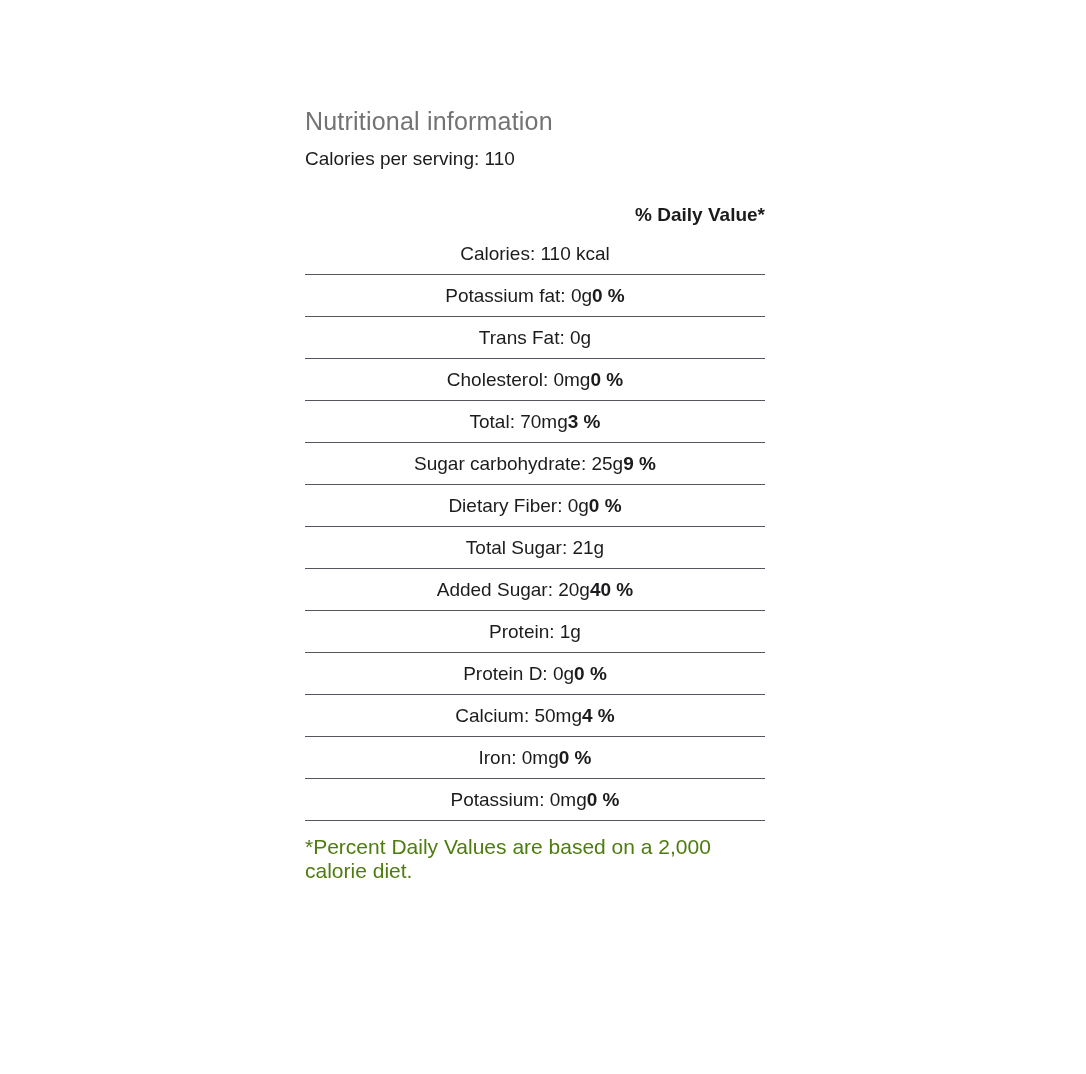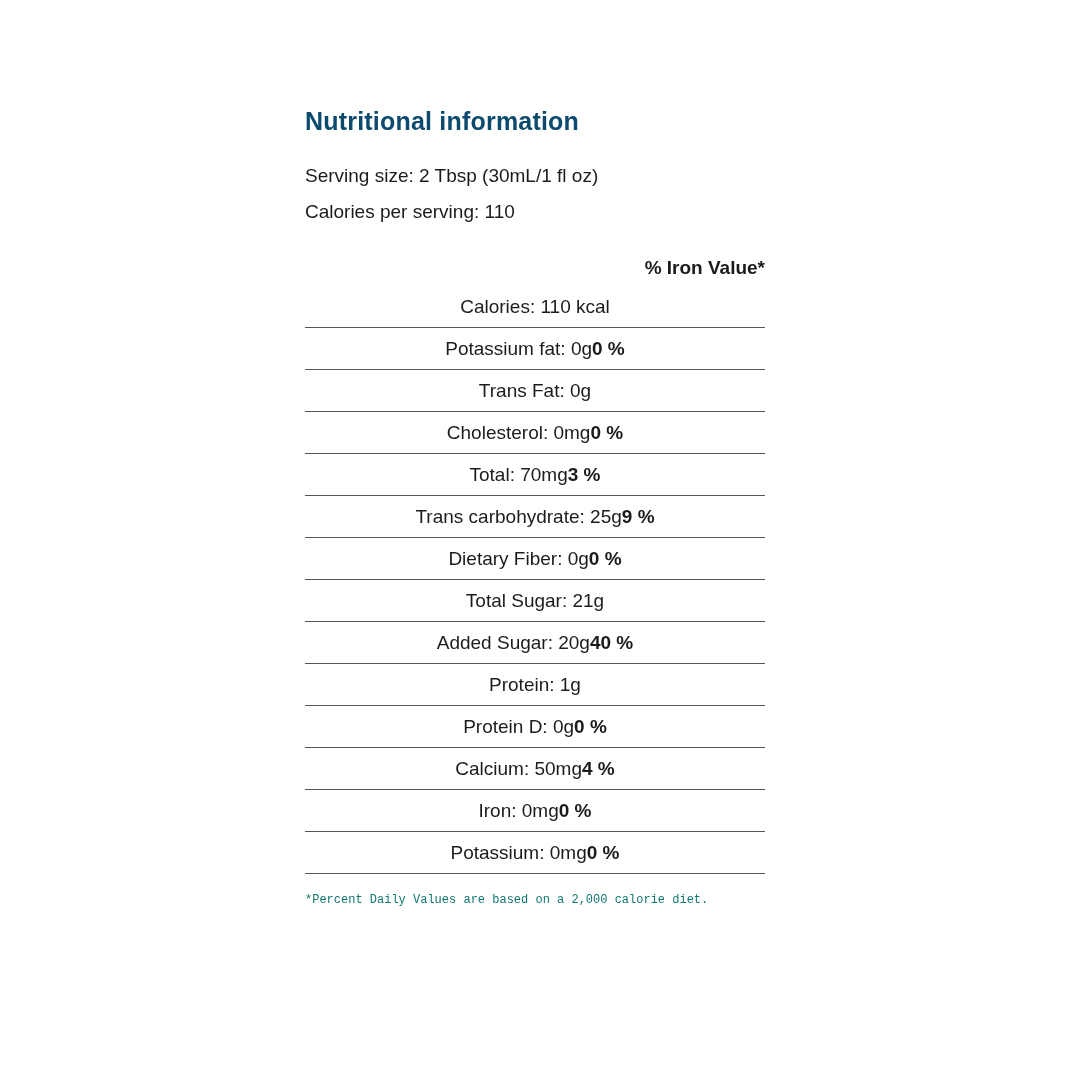--- a/index.html
+++ b/index.html
@@ -12,23 +12,23 @@
   }
   .panel {
     position: absolute;
     left: 305px;
     top: 106px;
     width: 460px;
   }
   h1.title {
     font-size: 25px;
     line-height: 30px;
-    font-weight: bold;
+    font-weight: normal;
     letter-spacing: 0.2px;
-    color: #0c4a6e;
+    color: #737373;
   }
   .serving {
     margin-top: 27px;
     font-size: 19px;
     line-height: 26px;
     font-weight: 400;
   }
   .calories {
     margin-top: 10px;
     font-size: 19px;
@@ -62,38 +62,36 @@
   }
   .row .dv {
     font-size: 19px;
     line-height: 23px;
     font-weight: bold;
     color: #1b1b1d;
     white-space: pre;
   }
   .footnote {
     margin-top: 14px;
-    font-size: 12px;
+    font-size: 21px;
     line-height: 24px;
     font-weight: 400;
-    color: #0f766e;
-    font-family: Liberation Mono, monospace;
+    color: #4d7c0f;
   }
 </style>
 </head>
 <body>
 
 <div class="panel">
   <h1 class="title">Nutritional information</h1>
 
-  <p class="serving">Serving size: 2 Tbsp (30mL/1 fl oz)</p>
 
   <p class="calories">Calories per serving: 110</p>
 
-  <div class="dv-header">% Iron Value*</div>
+  <div class="dv-header">% Daily Value*</div>
 
   <div class="table" id="rows">
       <div class="row">
         <span class="label">Calories: 110 kcal</span>
         <span class="dv"></span>
       </div>
       <div class="row">
         <span class="label">Potassium fat: 0g</span>
         <span class="dv">0 %</span>
       </div>
@@ -103,21 +101,21 @@
       </div>
       <div class="row">
         <span class="label">Cholesterol: 0mg</span>
         <span class="dv">0 %</span>
       </div>
       <div class="row">
         <span class="label">Total: 70mg</span>
         <span class="dv">3 %</span>
       </div>
       <div class="row">
-        <span class="label">Trans carbohydrate: 25g</span>
+        <span class="label">Sugar carbohydrate: 25g</span>
         <span class="dv">9 %</span>
       </div>
       <div class="row">
         <span class="label">Dietary Fiber: 0g</span>
         <span class="dv">0 %</span>
       </div>
       <div class="row">
         <span class="label">Total Sugar: 21g</span>
         <span class="dv"></span>
       </div>

